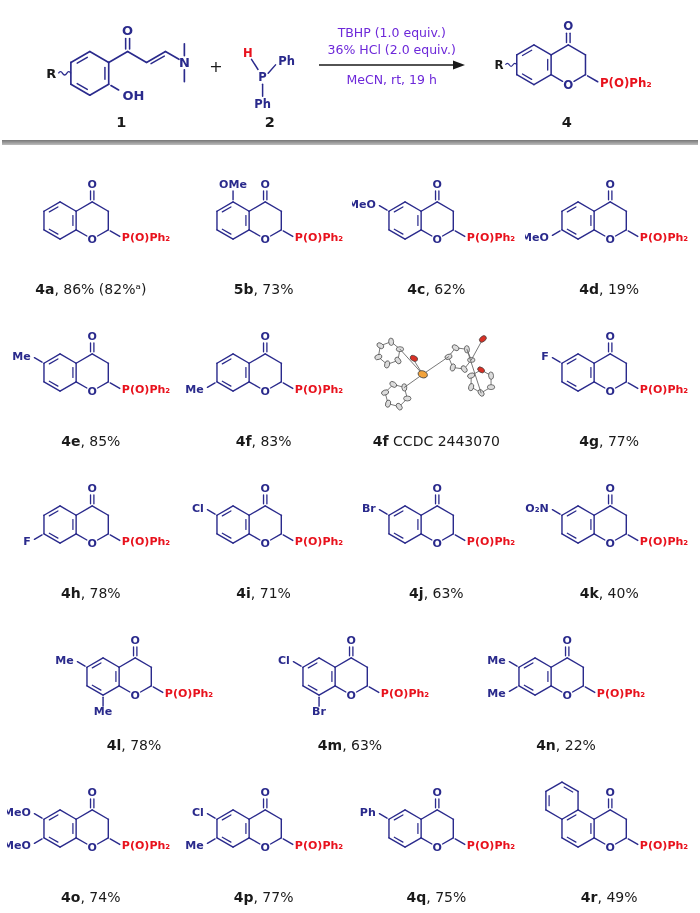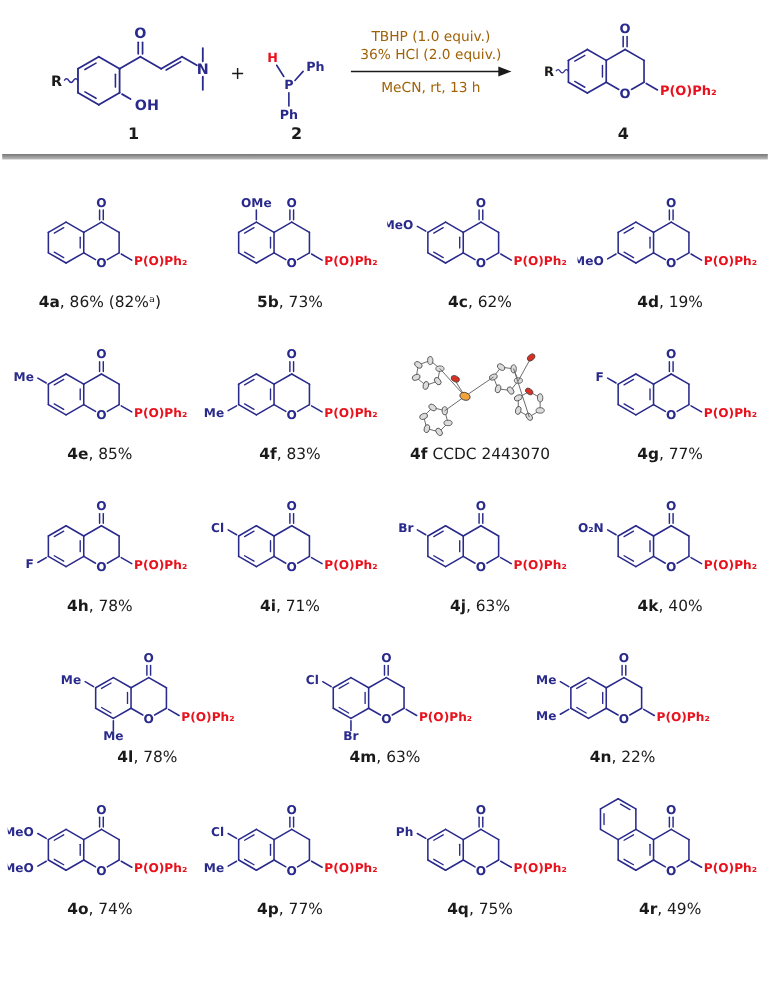--- a/index.html
+++ b/index.html
@@ -5,30 +5,30 @@
   *{box-sizing:border-box}
   html,body{margin:0;padding:0}
   body{width:700px;height:913px;background:#ffffff;color:#1a1a1a;
        font-family:"DejaVu Sans","Liberation Sans",sans-serif;overflow:hidden}
   .figure{width:700px;height:913px;padding:8px 2px 0}
   .scheme{display:flex;align-items:flex-end;justify-content:center;gap:10px;padding:2px 0 2px}
   .scheme-col{display:flex;flex-direction:column;align-items:center}
   .scheme-label{font-weight:bold;font-size:14.5px;margin-top:2px;color:#1a1a1a}
   .plus{font-size:16px;font-weight:normal;margin-bottom:54px;color:#1a1a1a}
   .arrow-block{display:flex;flex-direction:column;align-items:center;margin-bottom:42px;
-               font-size:12.5px;color:#a16207;line-height:1.3;white-space:nowrap}
+               font-size:12.5px;color:#6d28d9;line-height:1.3;white-space:nowrap}
   .arrow-svg{margin:1px 0}
   #svg-r1{width:156px;height:96px}
   #svg-r2{width:74px;height:85px}
   #svg-p4{width:180px;height:102px}
   .divider{height:5px;background:linear-gradient(#777,#bdbdbd);margin:8px 0 0}
   .prod-row{display:flex;justify-content:space-evenly;padding-top:24px}
   .prod-cell{display:flex;flex-direction:column;align-items:center}
   .struct-svg{width:168px;height:96px}
-  .caption{font-size:14px;margin-top:2px;white-space:nowrap;color:#1a1a1a}
+  .caption{font-size:14px;margin-top:16px;white-space:nowrap;color:#1a1a1a}
   .cid{font-weight:bold}
   svg text{font-family:"DejaVu Sans","Liberation Sans",sans-serif}
 </style>
 </head>
 <body>
 
 <div class="figure">
 
   <div class="scheme">
     <div class="scheme-col">
@@ -77,21 +77,21 @@
         </svg>
       <div class="scheme-label">2</div>
     </div>
     <div class="arrow-block">
       <div class="cond">TBHP (1.0 equiv.)</div>
       <div class="cond">36% HCl (2.0 equiv.)</div>
       <svg class="arrow-svg" width="150" height="12" viewBox="0 0 150 12">
         <line x1="2" y1="6" x2="137" y2="6" stroke="#1a1a1a" stroke-width="1.5"></line>
         <polygon points="136,1.5 148,6 136,10.5" fill="#1a1a1a"></polygon>
       </svg>
-      <div class="cond">MeCN, rt, 13 h</div>
+      <div class="cond">MeCN, rt, 19 h</div>
     </div>
     <div class="scheme-col">
       <svg id="svg-p4" viewBox="0 0 190 108">
           <g>
             <line x1="60" y1="37" x2="41.81346652052679" y2="47.5" stroke="#2a2a8c" stroke-width="1.6" stroke-linecap="round"></line>
             <line x1="41.81346652052679" y1="47.5" x2="41.81346652052679" y2="68.5" stroke="#2a2a8c" stroke-width="1.6" stroke-linecap="round"></line>
             <line x1="41.81346652052679" y1="68.5" x2="59.99999999999999" y2="79" stroke="#2a2a8c" stroke-width="1.6" stroke-linecap="round"></line>
             <line x1="59.99999999999999" y1="79" x2="78.18653347947321" y2="68.50000000000001" stroke="#2a2a8c" stroke-width="1.6" stroke-linecap="round"></line>
             <line x1="78.18653347947321" y1="68.50000000000001" x2="78.18653347947321" y2="47.500000000000014" stroke="#2a2a8c" stroke-width="1.6" stroke-linecap="round"></line>
             <line x1="78.18653347947321" y1="47.500000000000014" x2="60" y2="37" stroke="#2a2a8c" stroke-width="1.6" stroke-linecap="round"></line>

